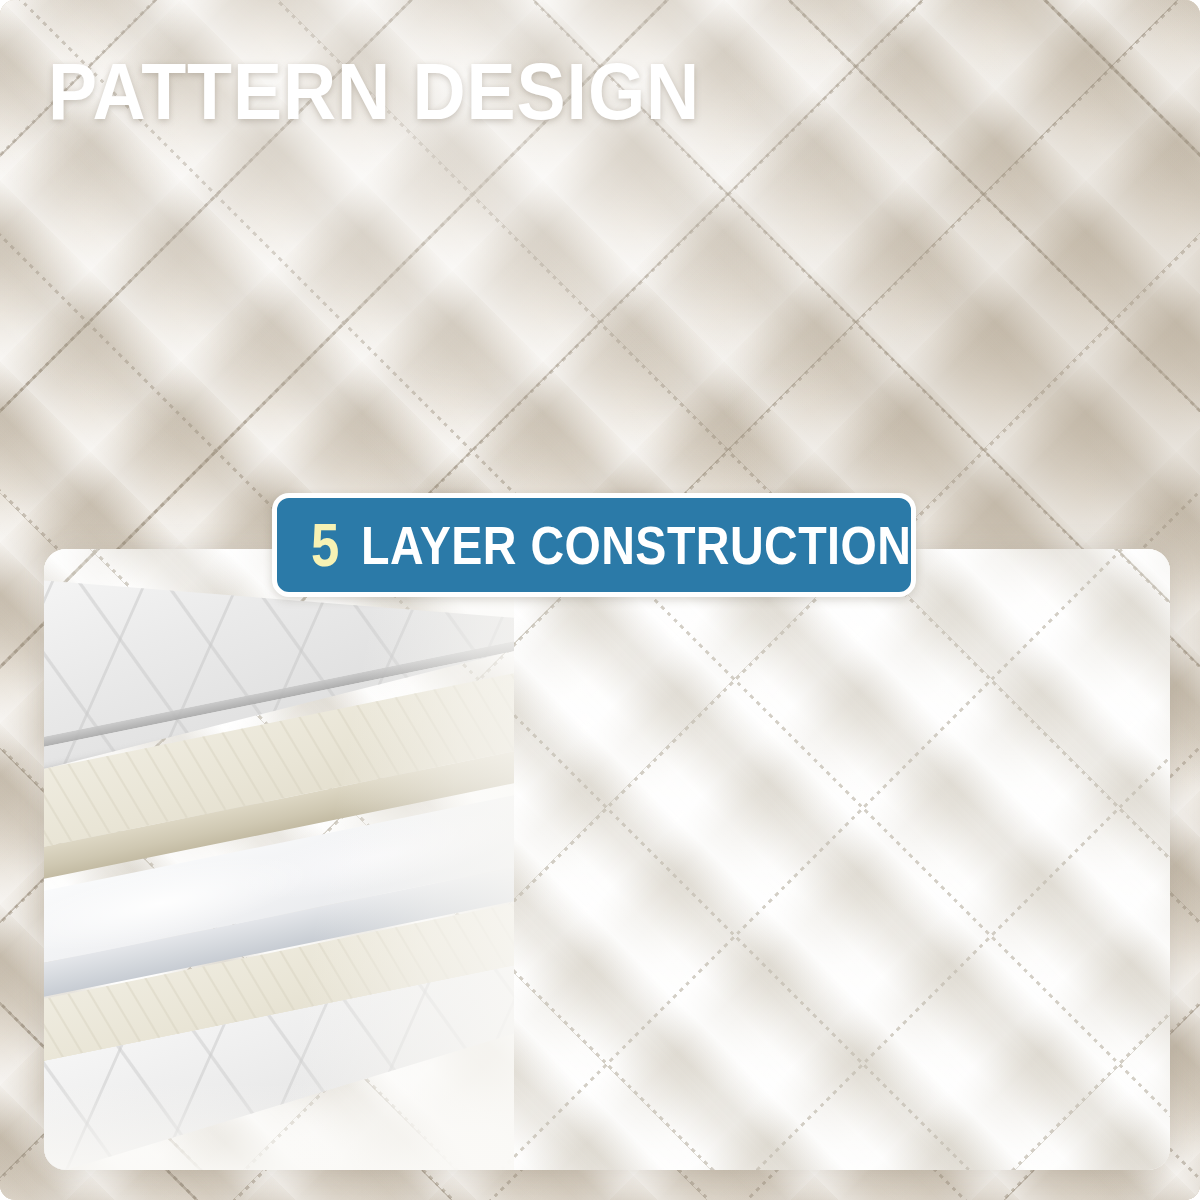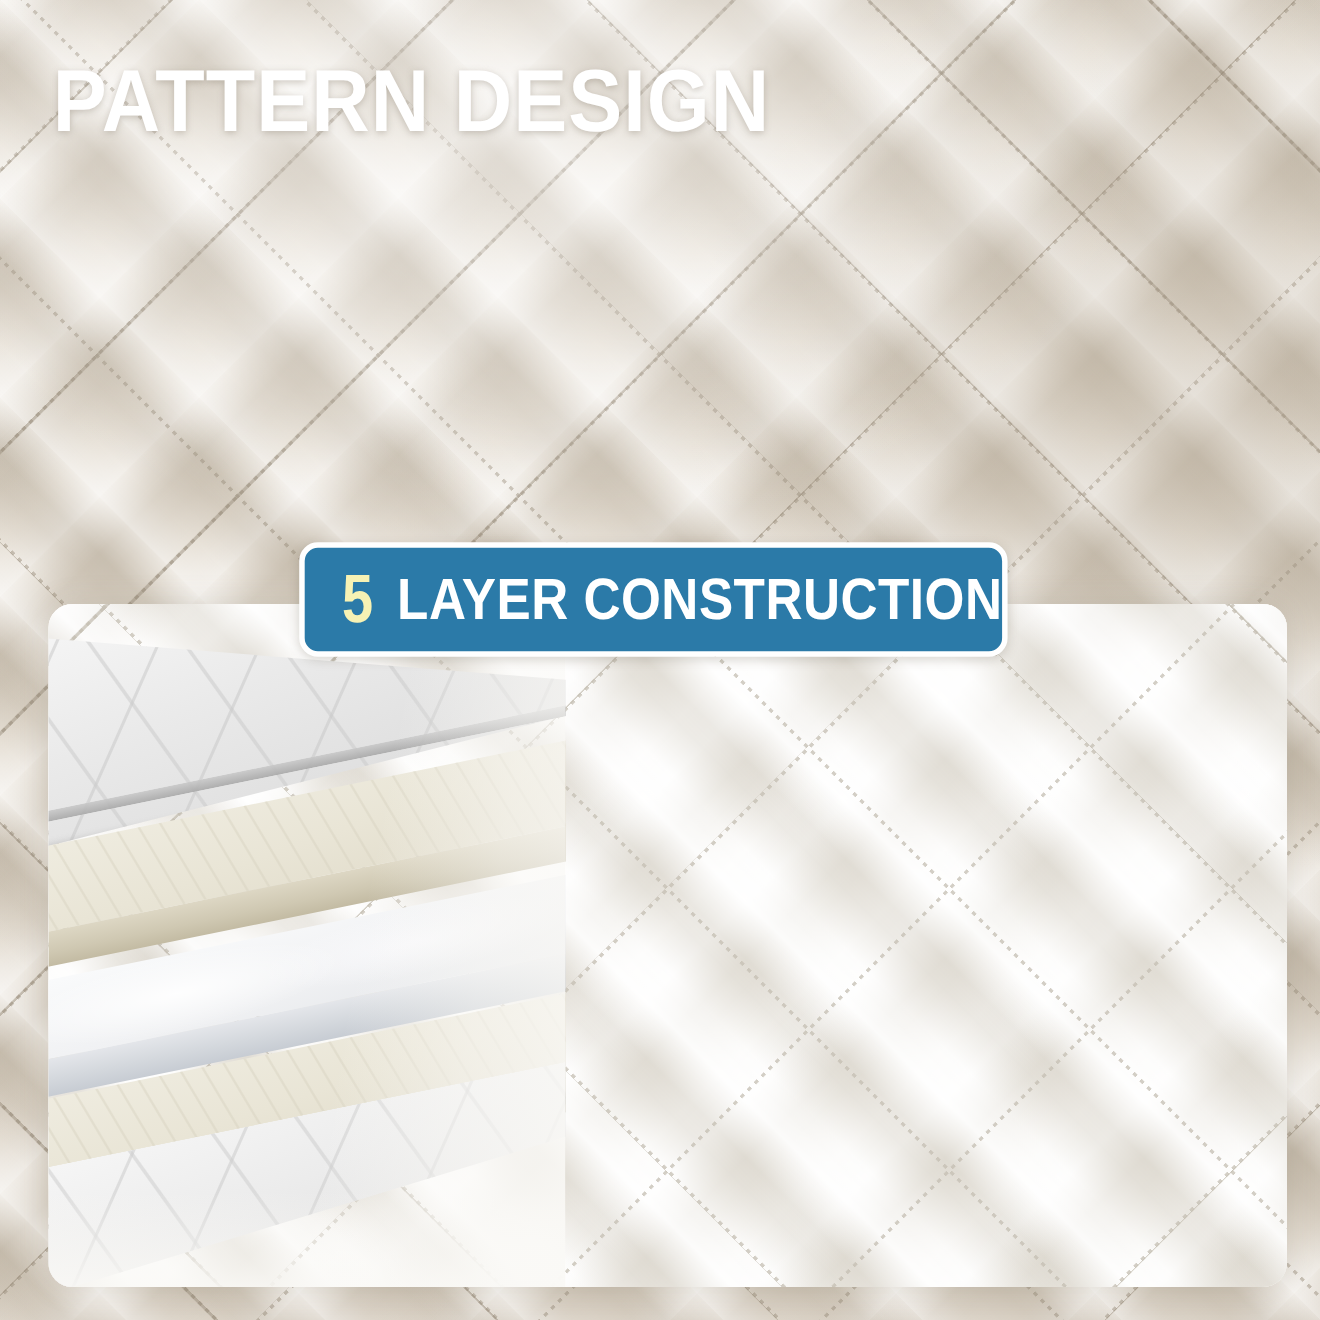--- a/index.html
+++ b/index.html
@@ -11,20 +11,21 @@
     font-family: "Liberation Sans", sans-serif;
   }
 
   
   .infographic {
     position: relative;
     width: 1200px;
     height: 1200px;
     overflow: hidden;
     background: #ddd4c7;
+    border-radius: 15px;
   }
 
   
   .fabric-bg {
     position: absolute;
     inset: 0;
     background-color: #ded5c8;
     background-image:
       
       repeating-linear-gradient(45deg,

